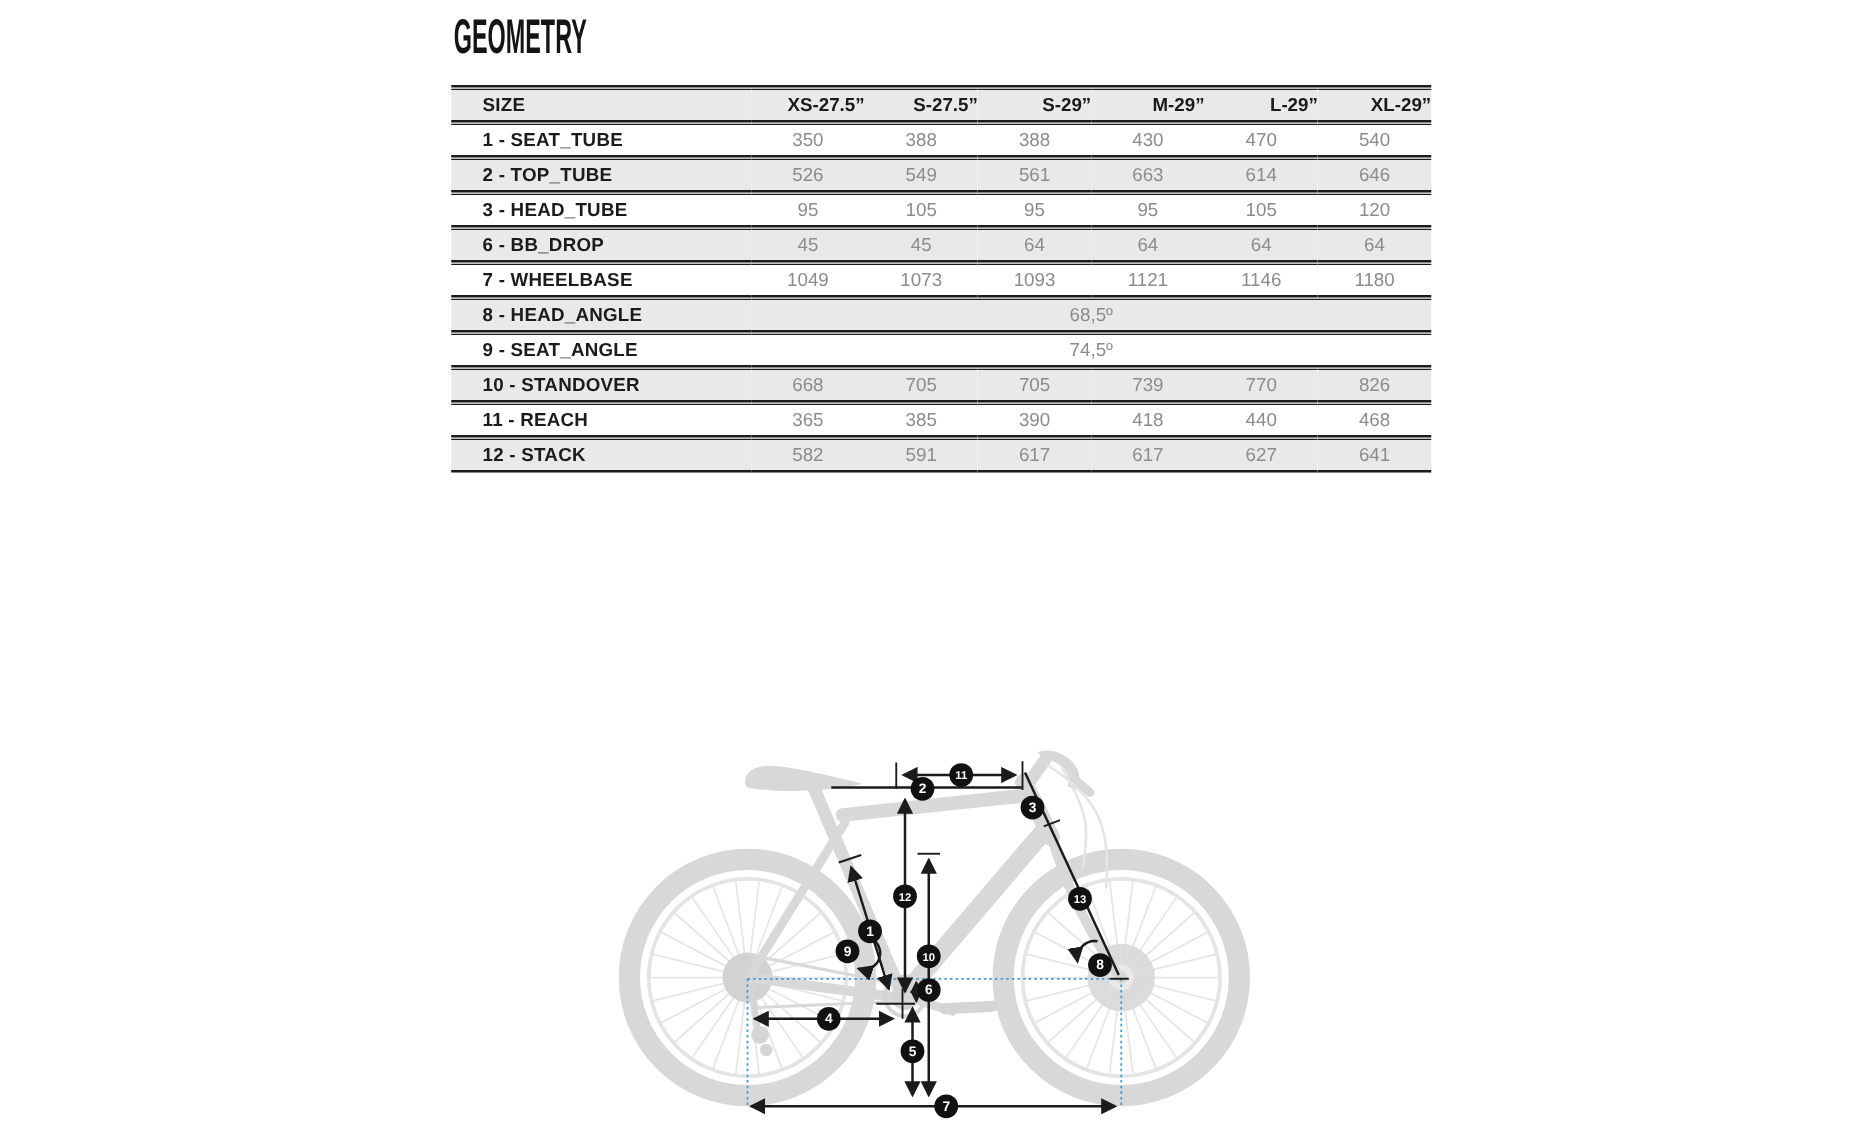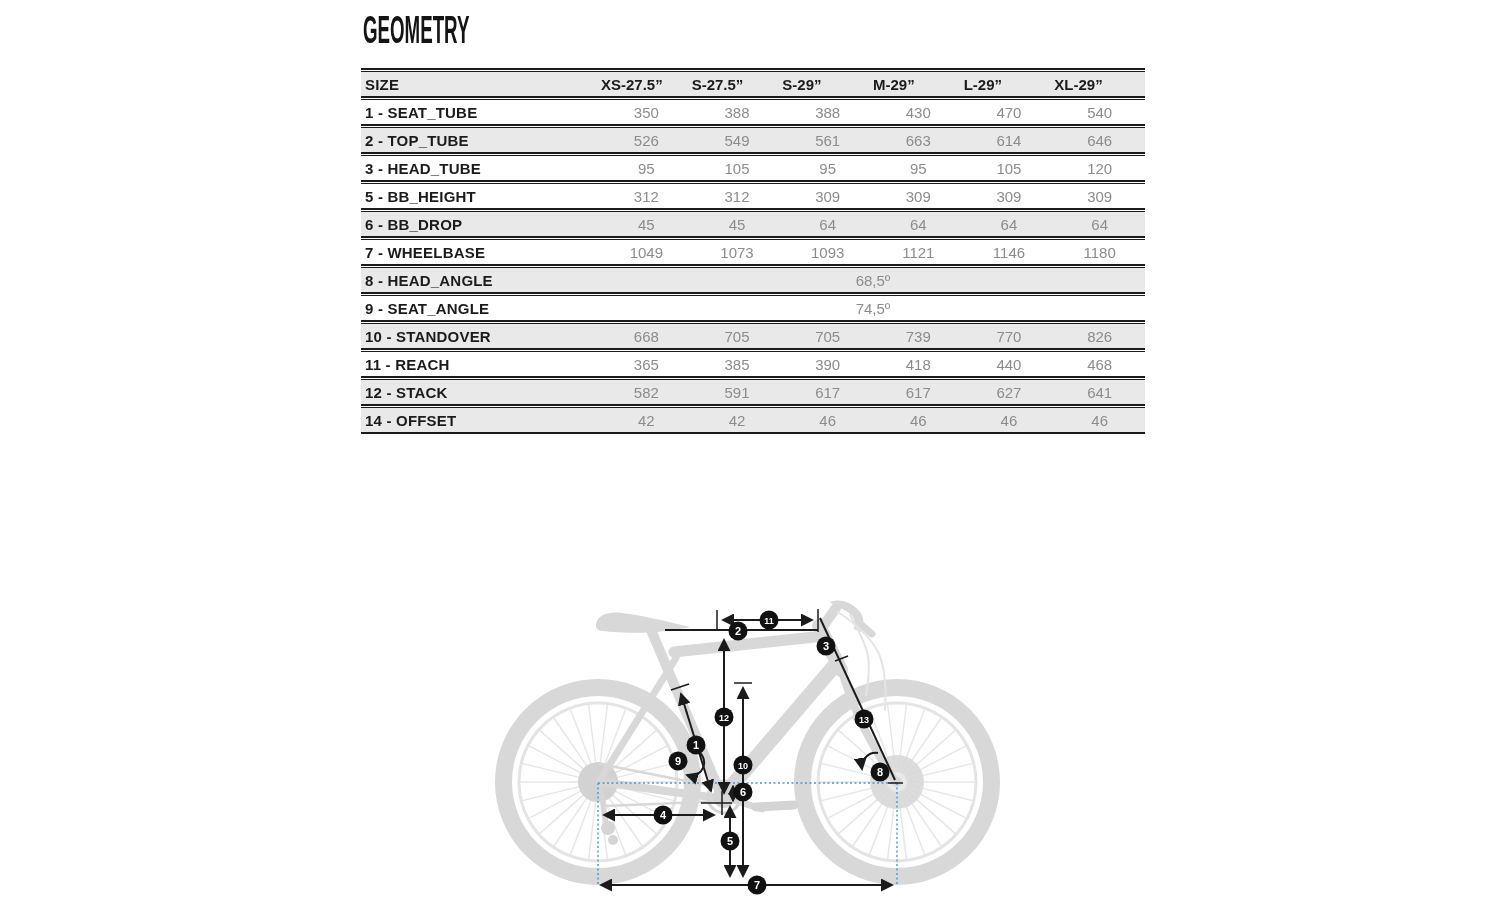--- a/index.html
+++ b/index.html
@@ -15,23 +15,23 @@
   .page-title{position:absolute;left:363px;top:8px;font-size:39px;font-weight:800;
     color:#141414;letter-spacing:0px;transform:scaleX(.48);transform-origin:0 0;
     white-space:nowrap;}
 
   .geo-table-wrap{position:absolute;left:361px;top:68px;width:784px;}
   table.geo{width:100%;table-layout:fixed;border-collapse:separate;border-spacing:0 1px;
     border-top:2px solid var(--ink);font-size:15px;}
   table.geo th,table.geo td{height:27px;border-top:1px solid var(--ink);
     border-bottom:2px solid var(--ink);vertical-align:middle;background:var(--bg);}
   table.geo tr.shade th,table.geo tr.shade td{background:var(--stripe);}
-  th.lbl{text-align:left;padding-left:4px;font-weight:bold;color:var(--ink);
+  th.lbl{text-align:left;padding-left:25px;font-weight:bold;color:var(--ink);
     letter-spacing:.2px;}
-  th.valh{text-align:left;font-weight:bold;color:var(--ink);}
+  th.valh{text-align:right;font-weight:bold;color:var(--ink);}
   td.val{text-align:center;color:var(--valgray);font-weight:400;}
 
   .diagram-wrap{position:absolute;left:480px;top:578px;width:530px;height:322px;}
   .sil-s{stroke:var(--sil);fill:none;}
   .sil-f{fill:var(--sil);stroke:none;}
   .sil2-s{stroke:var(--sil2);fill:none;}
   .spoke{stroke:#e6e6e6;stroke-width:1.4;}
   .meas{stroke:var(--ink);stroke-width:2;fill:none;}
   .meas-thin{stroke:var(--ink);stroke-width:1.5;fill:none;}
   .guide{stroke:var(--blue);stroke-width:1.4;stroke-dasharray:2 2.5;fill:none;}
@@ -89,29 +89,20 @@
           </tr>
           <tr>
             <th class="lbl">3 - HEAD_TUBE</th>
             <td class="val">95</td>
             <td class="val">105</td>
             <td class="val">95</td>
             <td class="val">95</td>
             <td class="val">105</td>
             <td class="val">120</td>
           </tr>
-          <tr>
-            <th class="lbl">5 - BB_HEIGHT</th>
-            <td class="val">312</td>
-            <td class="val">312</td>
-            <td class="val">309</td>
-            <td class="val">309</td>
-            <td class="val">309</td>
-            <td class="val">309</td>
-          </tr>
           <tr class="shade">
             <th class="lbl">6 - BB_DROP</th>
             <td class="val">45</td>
             <td class="val">45</td>
             <td class="val">64</td>
             <td class="val">64</td>
             <td class="val">64</td>
             <td class="val">64</td>
           </tr>
           <tr>
@@ -150,29 +141,20 @@
             <td class="val">468</td>
           </tr>
           <tr class="shade">
             <th class="lbl">12 - STACK</th>
             <td class="val">582</td>
             <td class="val">591</td>
             <td class="val">617</td>
             <td class="val">617</td>
             <td class="val">627</td>
             <td class="val">641</td>
-          </tr>
-          <tr class="shade">
-            <th class="lbl">14 - OFFSET</th>
-            <td class="val">42</td>
-            <td class="val">42</td>
-            <td class="val">46</td>
-            <td class="val">46</td>
-            <td class="val">46</td>
-            <td class="val">46</td>
           </tr>
         </tbody>
     </table>
   </div>
 
   <div class="diagram-wrap">
     <svg width="530" height="322" viewBox="480 578 530 322" xmlns="http://www.w3.org/2000/svg">
       <defs>
         <marker id="arr" viewBox="0 0 10 10" refX="8.5" refY="5" markerWidth="6.5" markerHeight="6.5" orient="auto-start-reverse">
           <path d="M0,0 L10,5 L0,10 Z" fill="#1b1b1b"></path>

